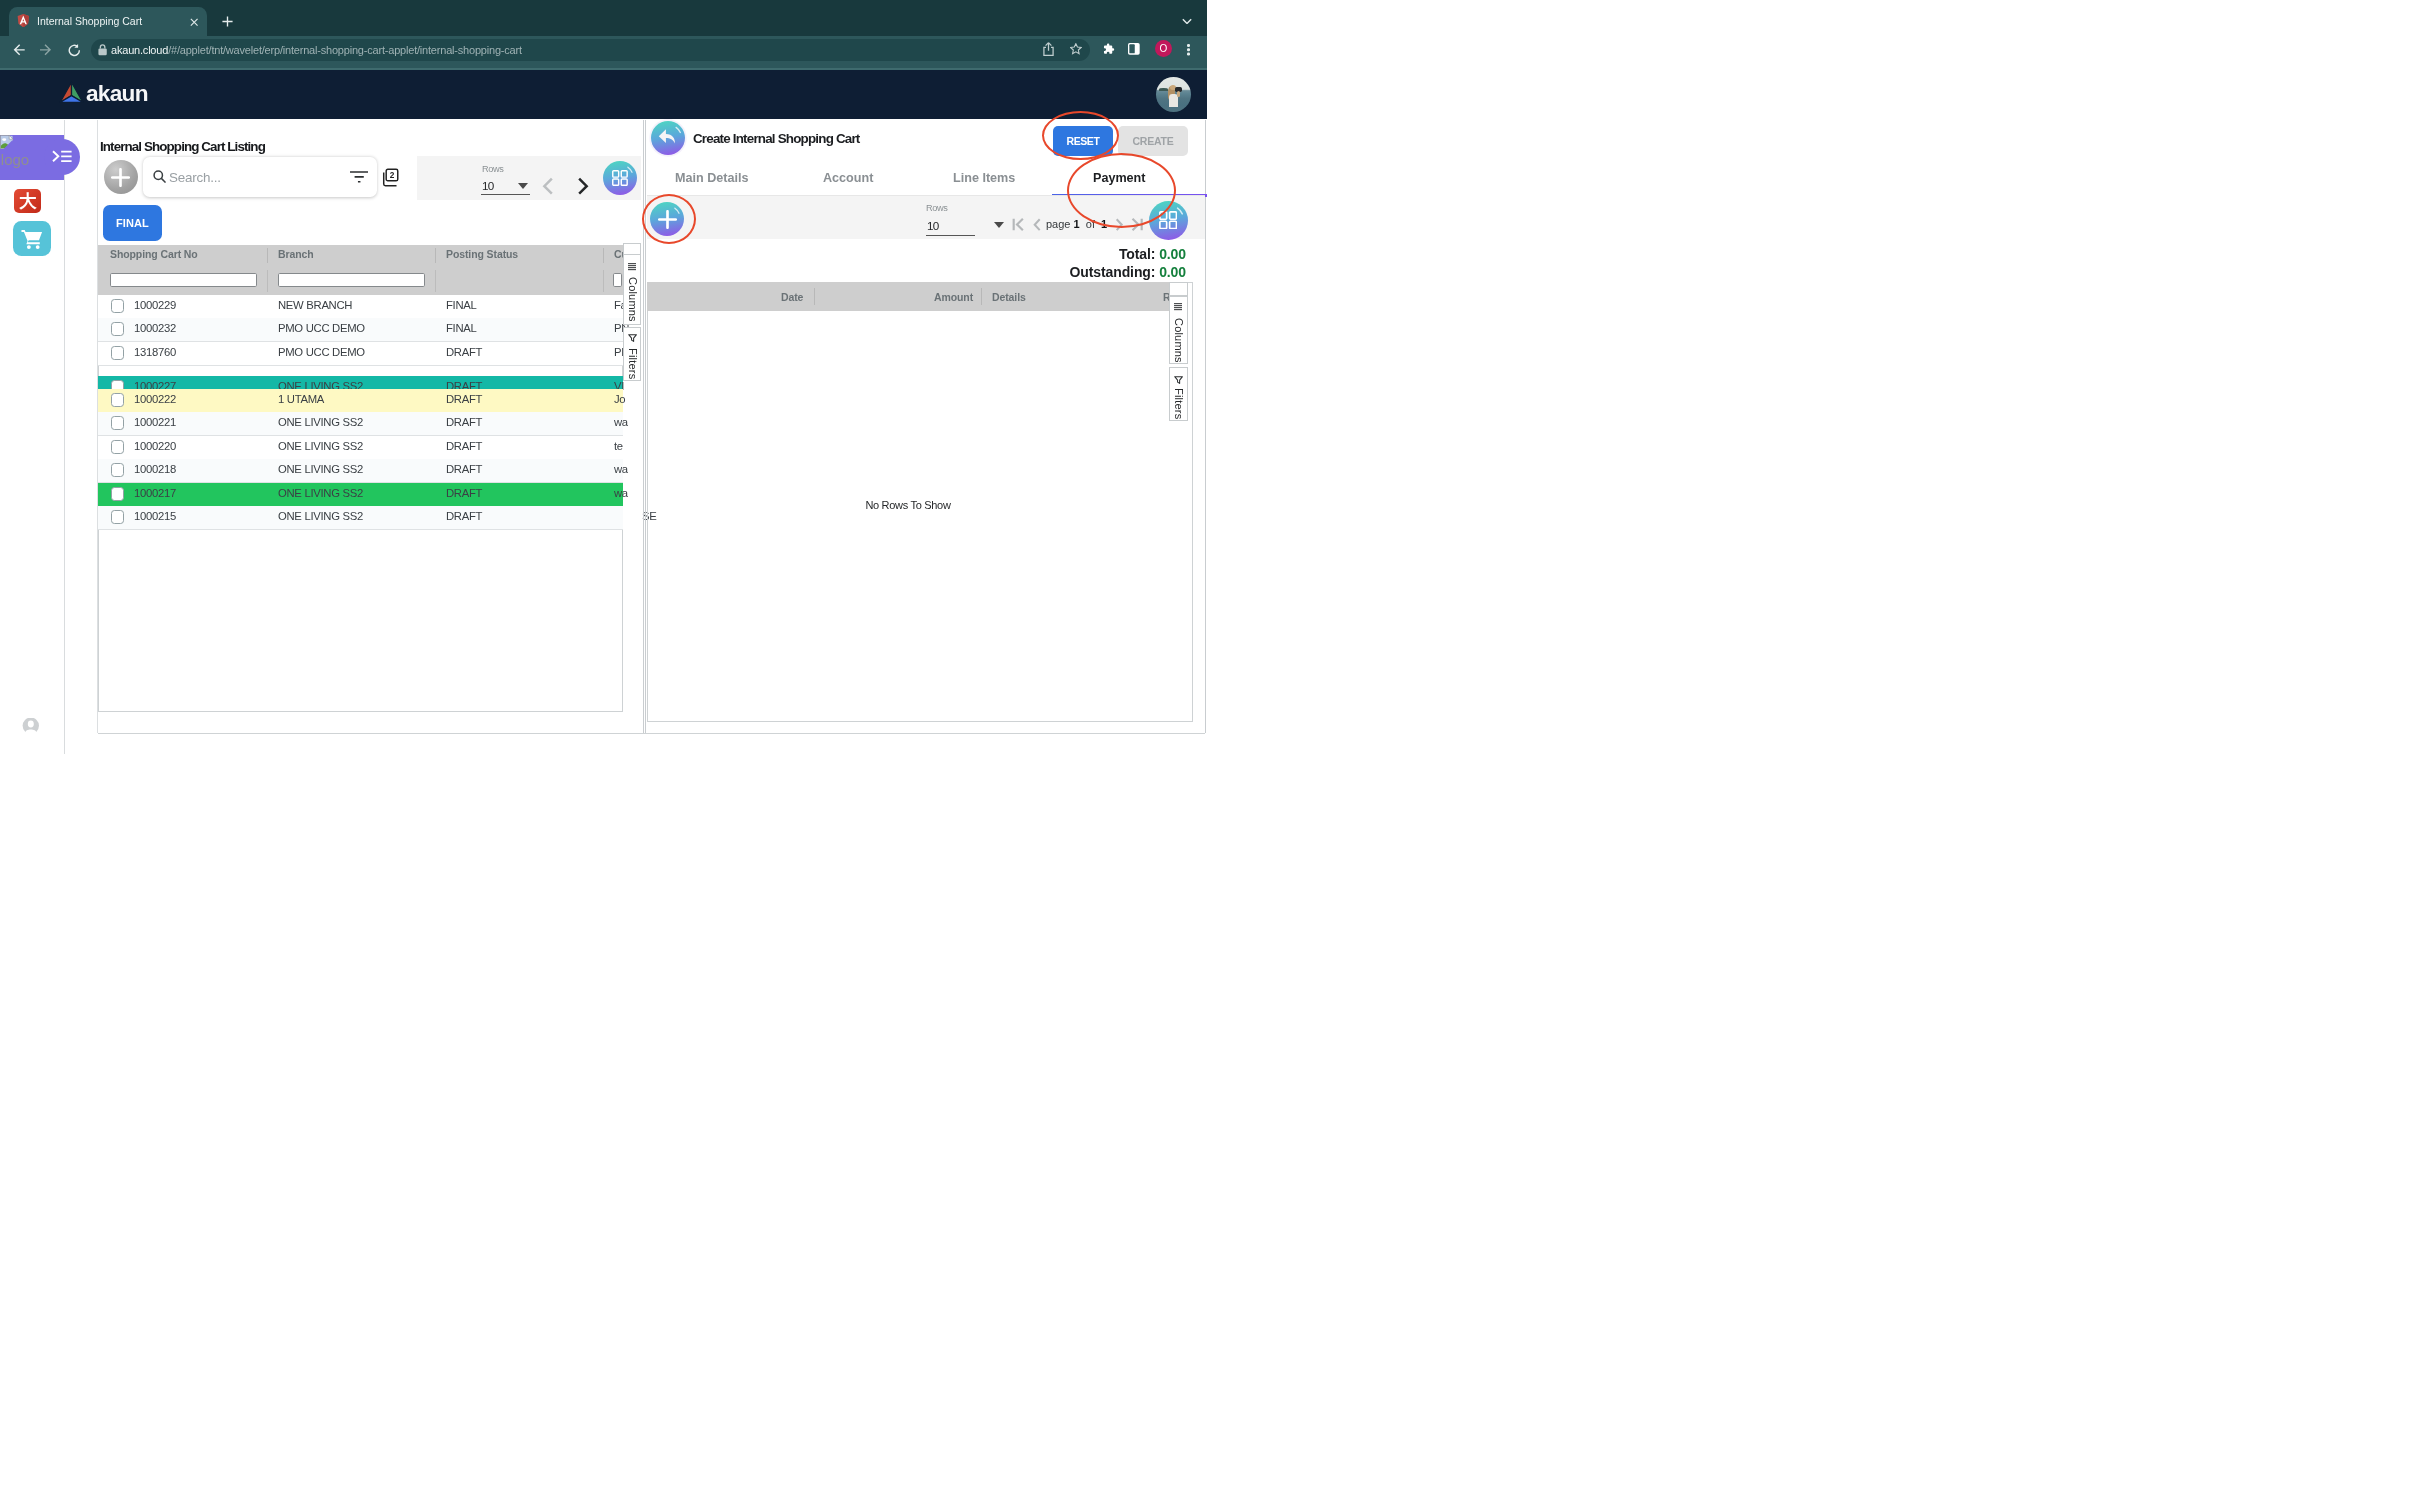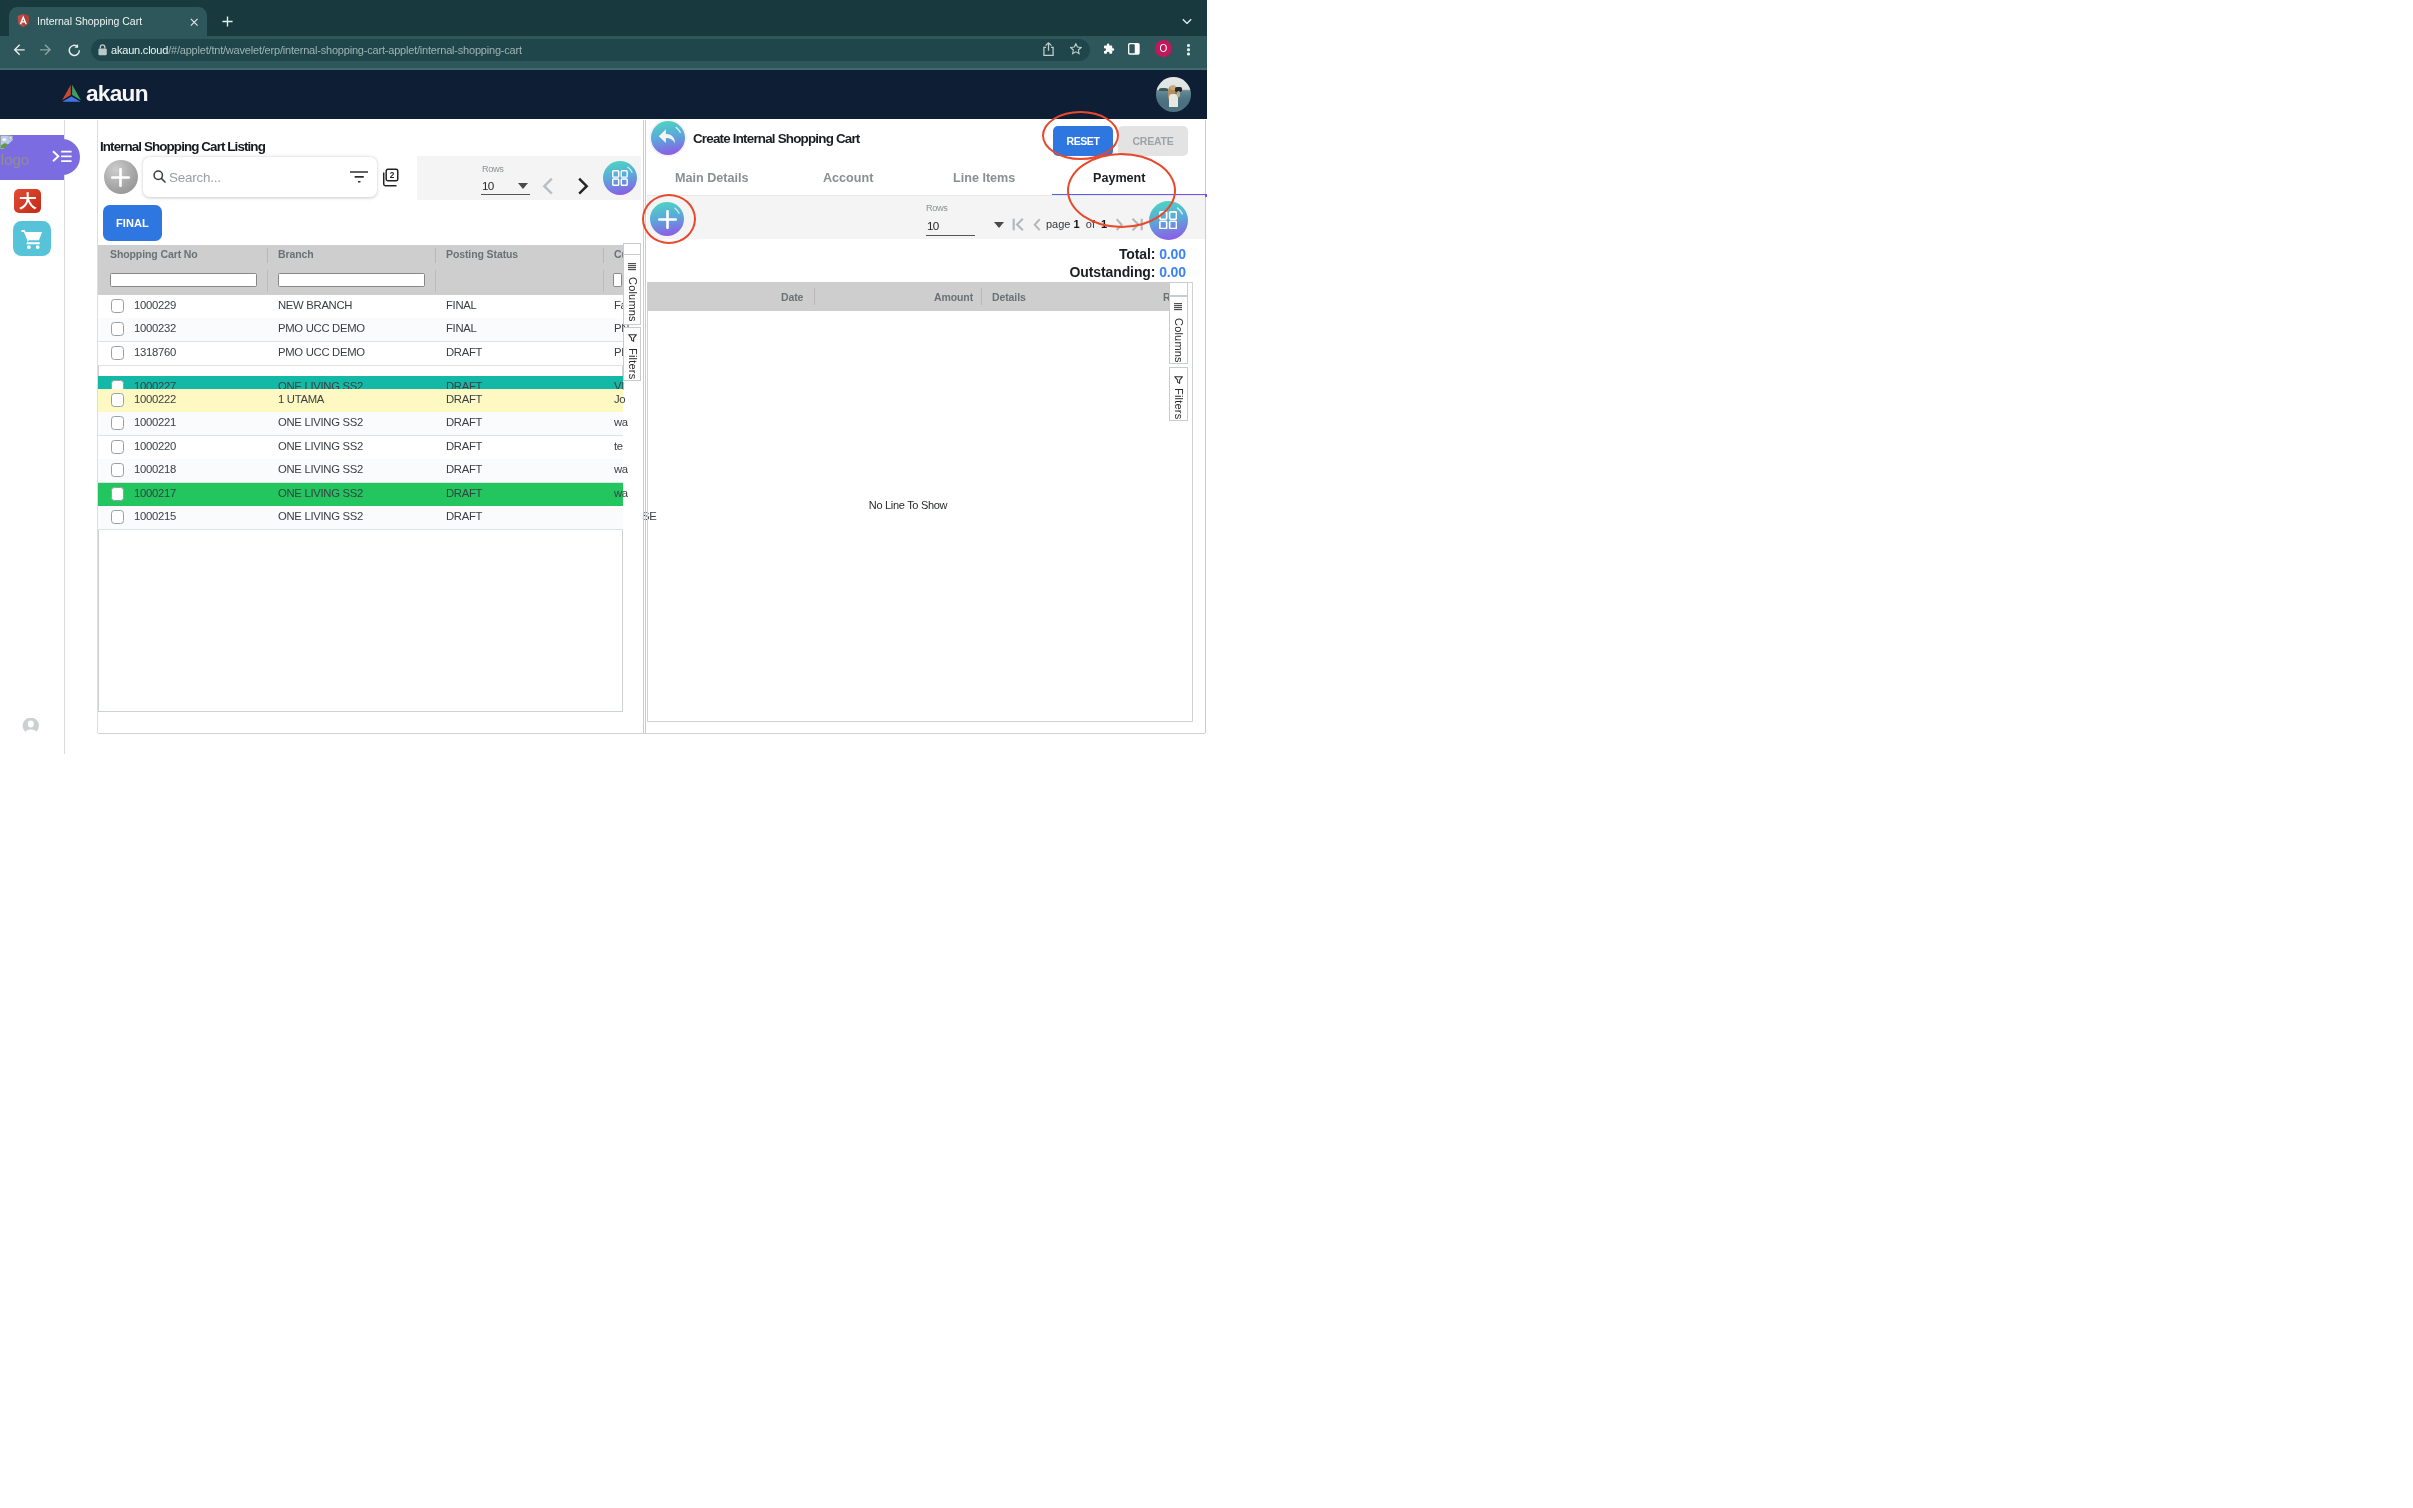--- a/index.html
+++ b/index.html
@@ -62,21 +62,21 @@
   #backbtn { left:651px; top:121px; width:34px; height:34px; border-radius:50%; box-shadow:0 0 0 1.7px rgba(205,190,235,.22); }
   .gradcirc { background:linear-gradient(170deg,#4cd9c0 0%,#5ba7db 48%,#9550e8 100%); }
   #resetbtn { left:1053px; top:126px; width:60px; height:30px; background:#2e77e0; border-radius:5px; color:#fff; font-weight:bold; font-size:10.5px; text-align:center; line-height:30px; letter-spacing:-0.4px; }
   #createbtn { left:1118px; top:126px; width:70px; height:30px; background:#e3e3e3; border-radius:5px; color:#9fa3a6; font-weight:bold; font-size:10.5px; text-align:center; line-height:30px; letter-spacing:-0.2px; }
   .tab { position:absolute; font-size:12.6px; font-weight:bold; color:#8a8f93; top:171px; }
   #tabunderline { left:1052px; top:194px; width:155px; height:2.5px; background:linear-gradient(90deg,#4a63e7,#7a51f0); }
   #rgraytb { left:647px; top:195px; width:558px; height:44px; background:#f4f4f4; border-top:0.8px solid #e7e7e7; }
   #rplus { left:650px; top:202px; width:34px; height:34px; border-radius:50%; }
   #rgridbtn { left:1149px; top:201px; width:39px; height:39px; border-radius:50%; }
   #totals { left:754px; top:245px; width:432px; text-align:right; font-size:14px; line-height:18px; color:#1c1e21; font-weight:bold; letter-spacing:-0.1px; }
-  #totals .blue { color:#3b82f6; }
+  #totals .blue { color:#15803d; }
   #rgrid { left:647px; top:282px; width:546px; height:440px; border:0.8px solid #ced2d4; }
   #rheader { left:647px; top:282px; width:522px; height:28.5px; background:#cecece; }
   #norows { left:647px; top:499px; width:522px; text-align:center; font-size:11px; letter-spacing:-0.3px; color:#26282a; }
 
   
   .ann { position:absolute; border:2.1px solid #e8482b; border-radius:50%; }
 </style>
 </head>
 <body>
 <div id="stage">
@@ -222,21 +222,21 @@
   <div class="abs tab" style="left:823px;">Account</div>
   <div class="abs tab" style="left:953px;">Line Items</div>
   <div class="abs tab" style="left:1093px; color:#1c1e21;">Payment</div>
   <div class="abs" id="tabunderline"></div>
   <div class="abs" id="rgraytb"></div>
   <div class="abs gradcirc" id="rplus"></div>
   <div class="abs gradcirc" id="rgridbtn"></div>
   <div class="abs" id="totals">Total: <span class="blue">0.00</span><br>Outstanding: <span class="blue">0.00</span></div>
   <div class="abs" id="rgrid"></div>
   <div class="abs" id="rheader"></div>
-  <div class="abs" id="norows">No Line To Show</div>
+  <div class="abs" id="norows">No Rows To Show</div>
   <div class="abs hdrtext" style="left:781px; top:291px;">Date</div>
   <div class="abs hdrtext" style="left:934px; top:291px;">Amount</div>
   <div class="abs hdrtext" style="left:992px; top:291px;">Details</div>
   <div class="abs hdrtext" style="left:1163px; top:291px;">Re</div>
   <div class="abs" style="left:814px; top:288px; width:0.8px; height:17px; background:#b8b8b8;"></div>
   <div class="abs" style="left:981px; top:288px; width:0.8px; height:17px; background:#b8b8b8;"></div>
 
   <div class="abs rowslabel" style="left:926px; top:203px;">Rows</div>
   <div class="abs rowsval" style="left:927px; top:219px;">10</div>
   <div class="abs" style="left:926px; top:235px; width:49px; height:0.8px; background:#555;"></div>

